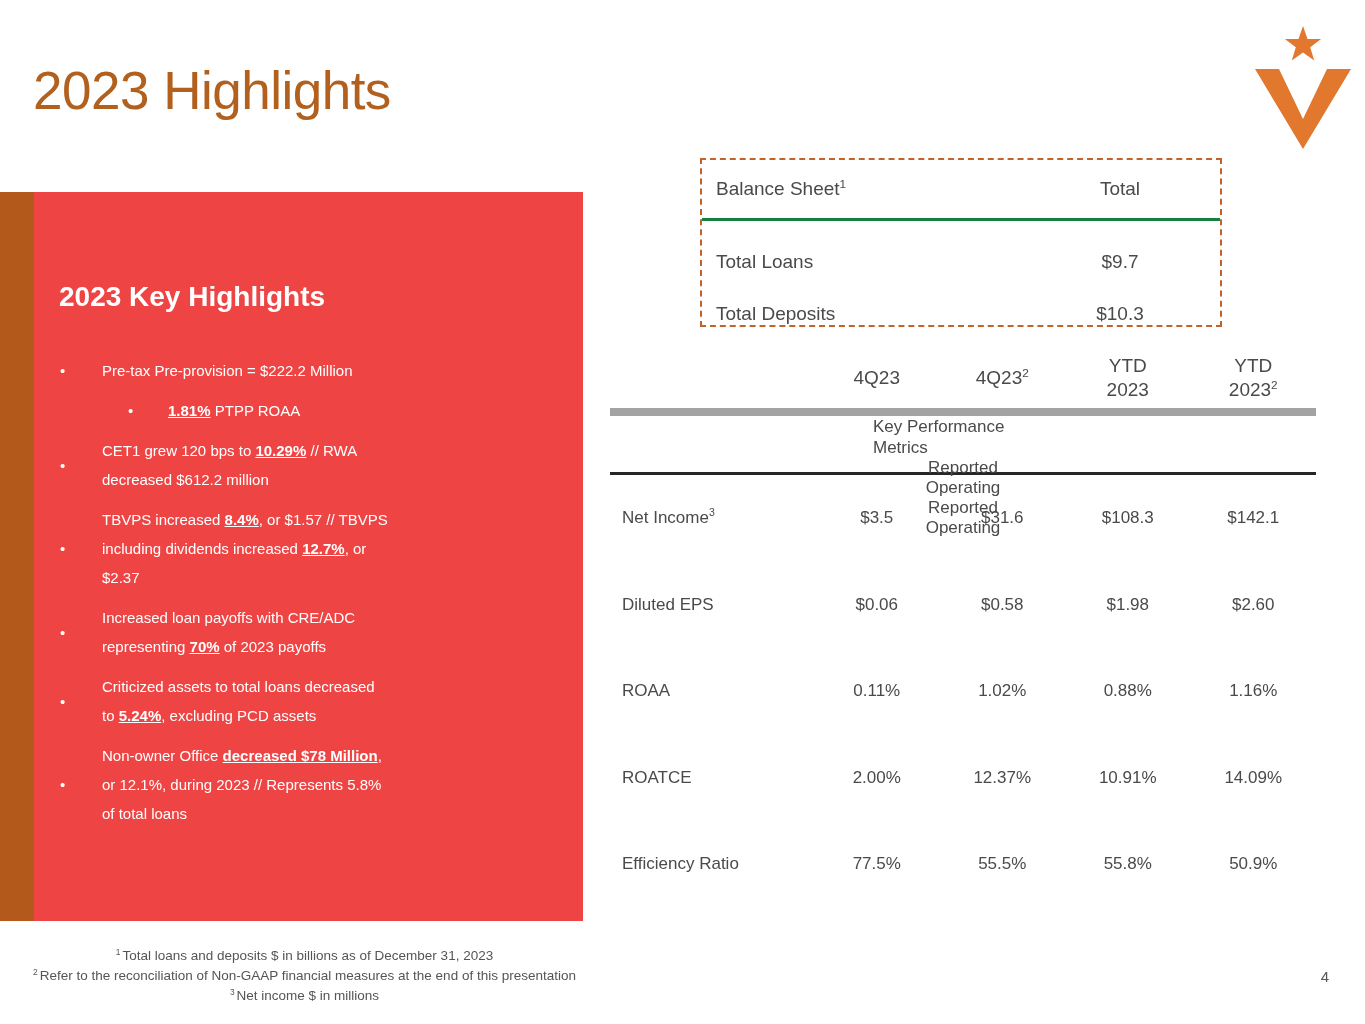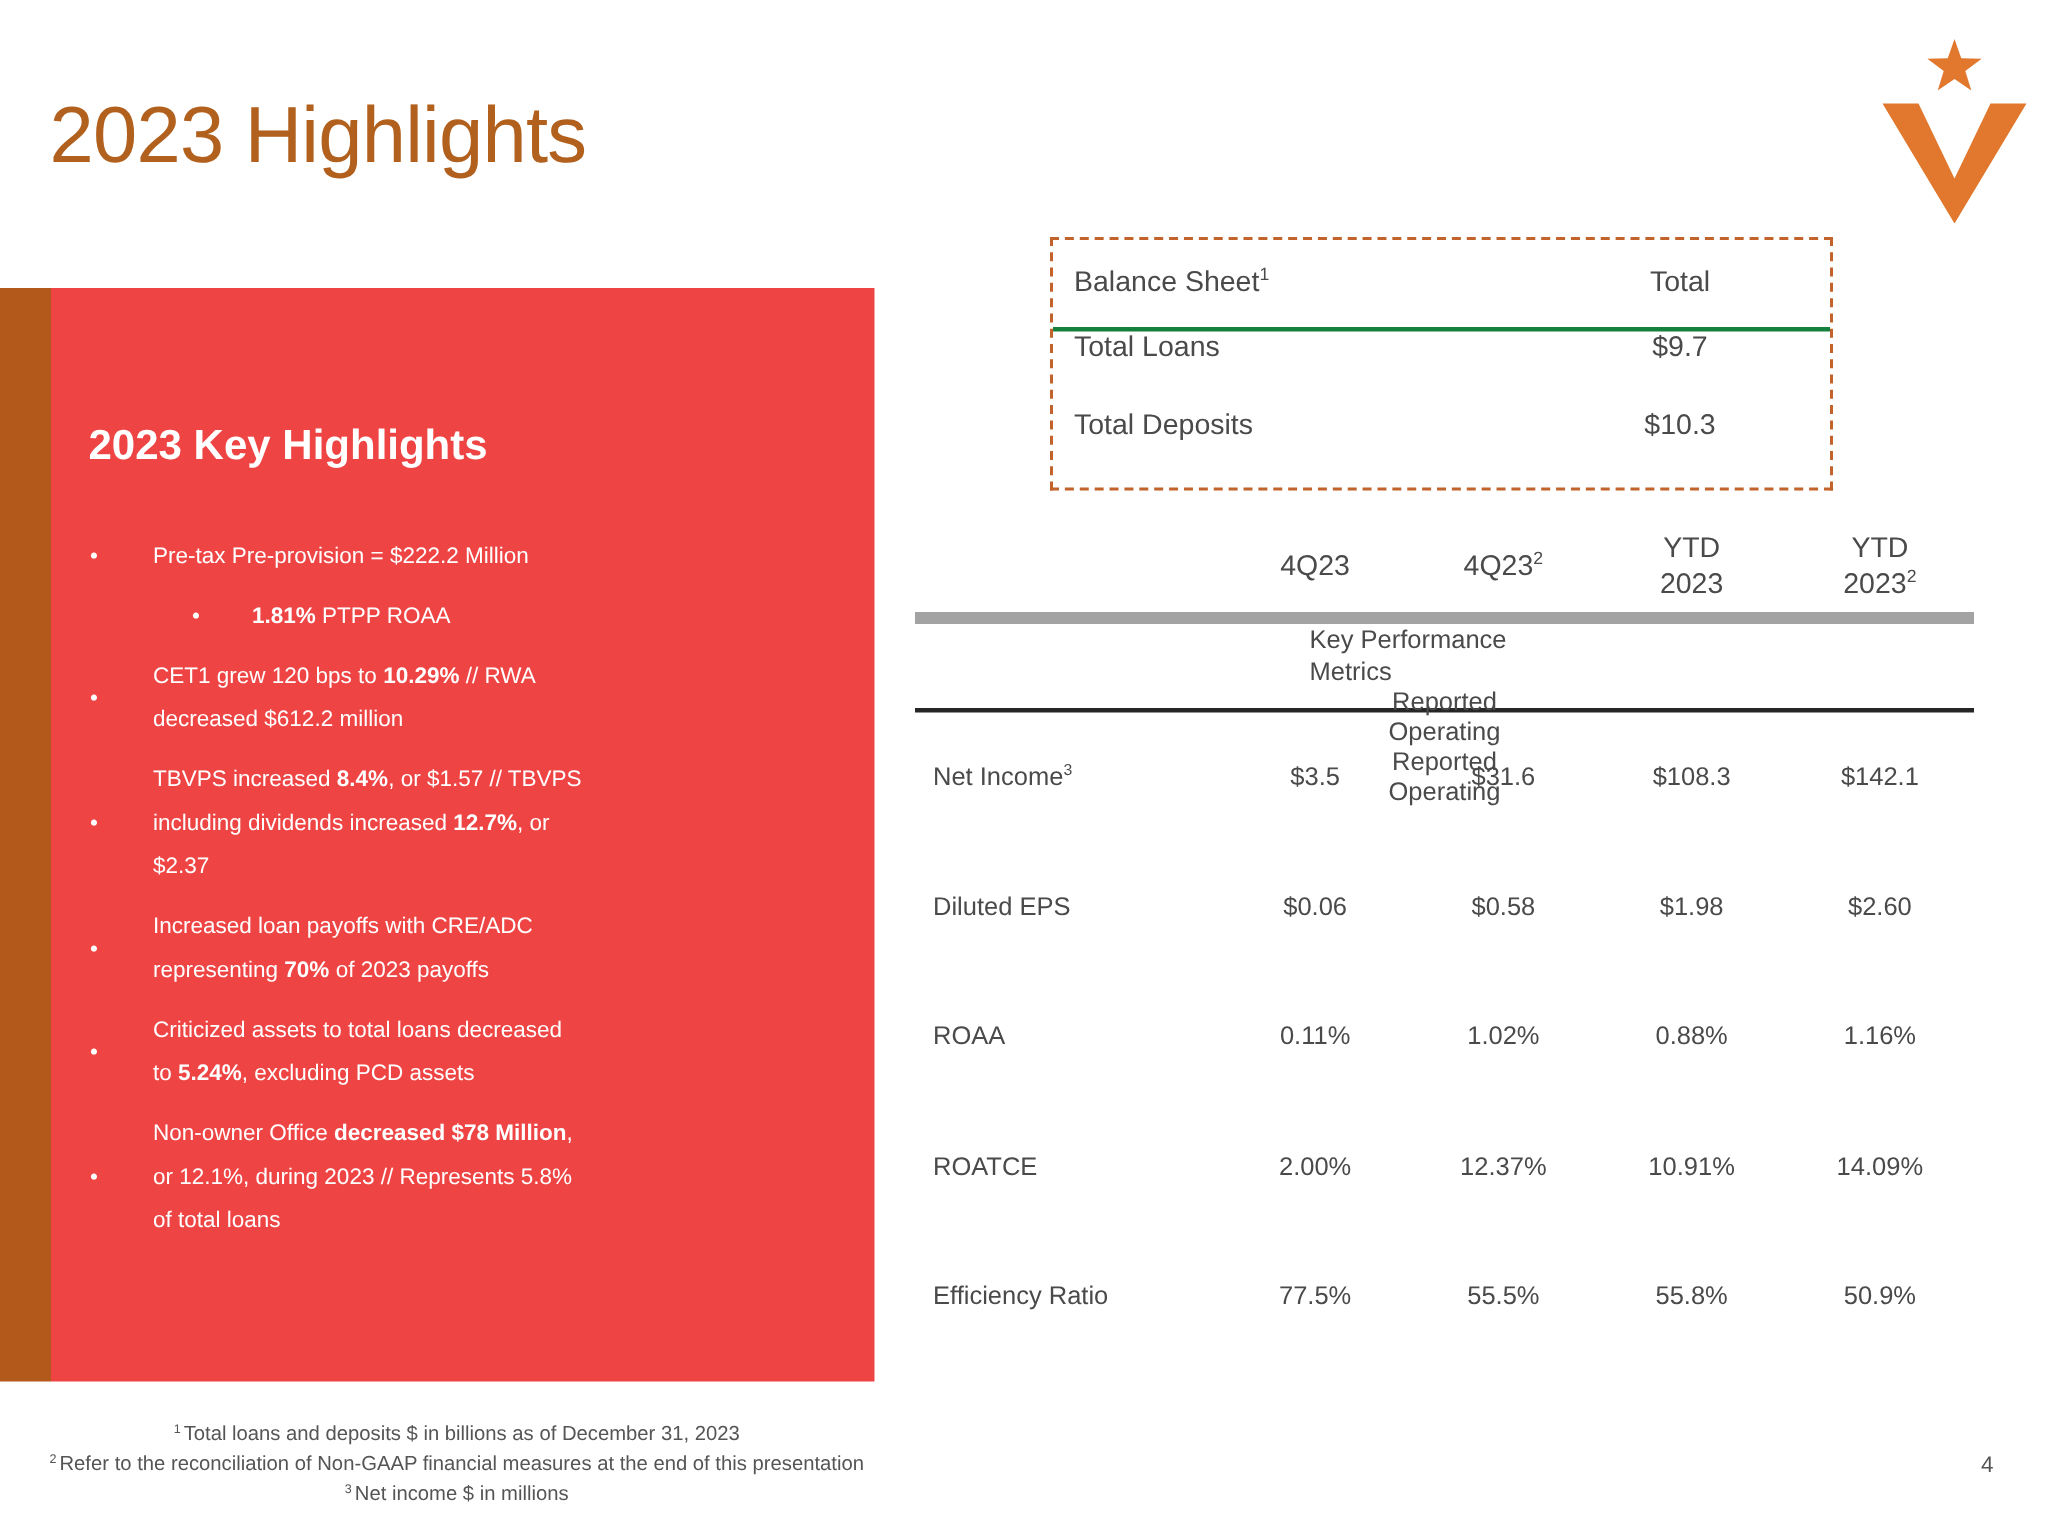--- a/index.html
+++ b/index.html
@@ -28,29 +28,29 @@
   .bullet{
     display:flex;align-items:center;
     padding:0 28px 0 26px;margin-bottom:11px;
     font-size:15px;line-height:29px;
   }
   .bullet .dot{flex:0 0 42px;}
   .bullet .dot::before{content:"\2022";}
   .bullet.lvl2{padding-left:94px;}
   .bullet.lvl2 .dot{flex:0 0 40px;}
   .bullet .btext{white-space:pre-line;}
-  .bullet b{font-weight:700;}
+  .bullet b{font-weight:700;text-decoration:underline;}
   
   .bs-box{
     position:absolute;left:700px;top:158px;width:522px;height:169px;
     box-sizing:border-box;border:2px dashed #c2632b;font-size:19px;color:#4a4a4a;
   }
   .bs-head{height:58px;display:flex;align-items:center;position:relative;
     border-bottom:3px solid #15803d;}
-  .bs-row{height:52px;display:flex;align-items:flex-start;position:relative;}
+  .bs-row{height:52px;display:flex;align-items:flex-end;position:relative;}
   .bs-label{padding-left:14px;}
   .bs-value{position:absolute;left:348px;width:140px;text-align:center;}
   sup{font-size:62%;vertical-align:super;line-height:0;}
   
   .kpi{
     position:absolute;left:610px;top:348px;width:706px;color:#4a4a4a;
   }
   .kpi-row{display:flex;}
   .kpi-label{width:204px;box-sizing:border-box;padding-left:12px;font-size:17px;}
   .kpi-val{width:125.5px;text-align:center;font-size:17px;}

